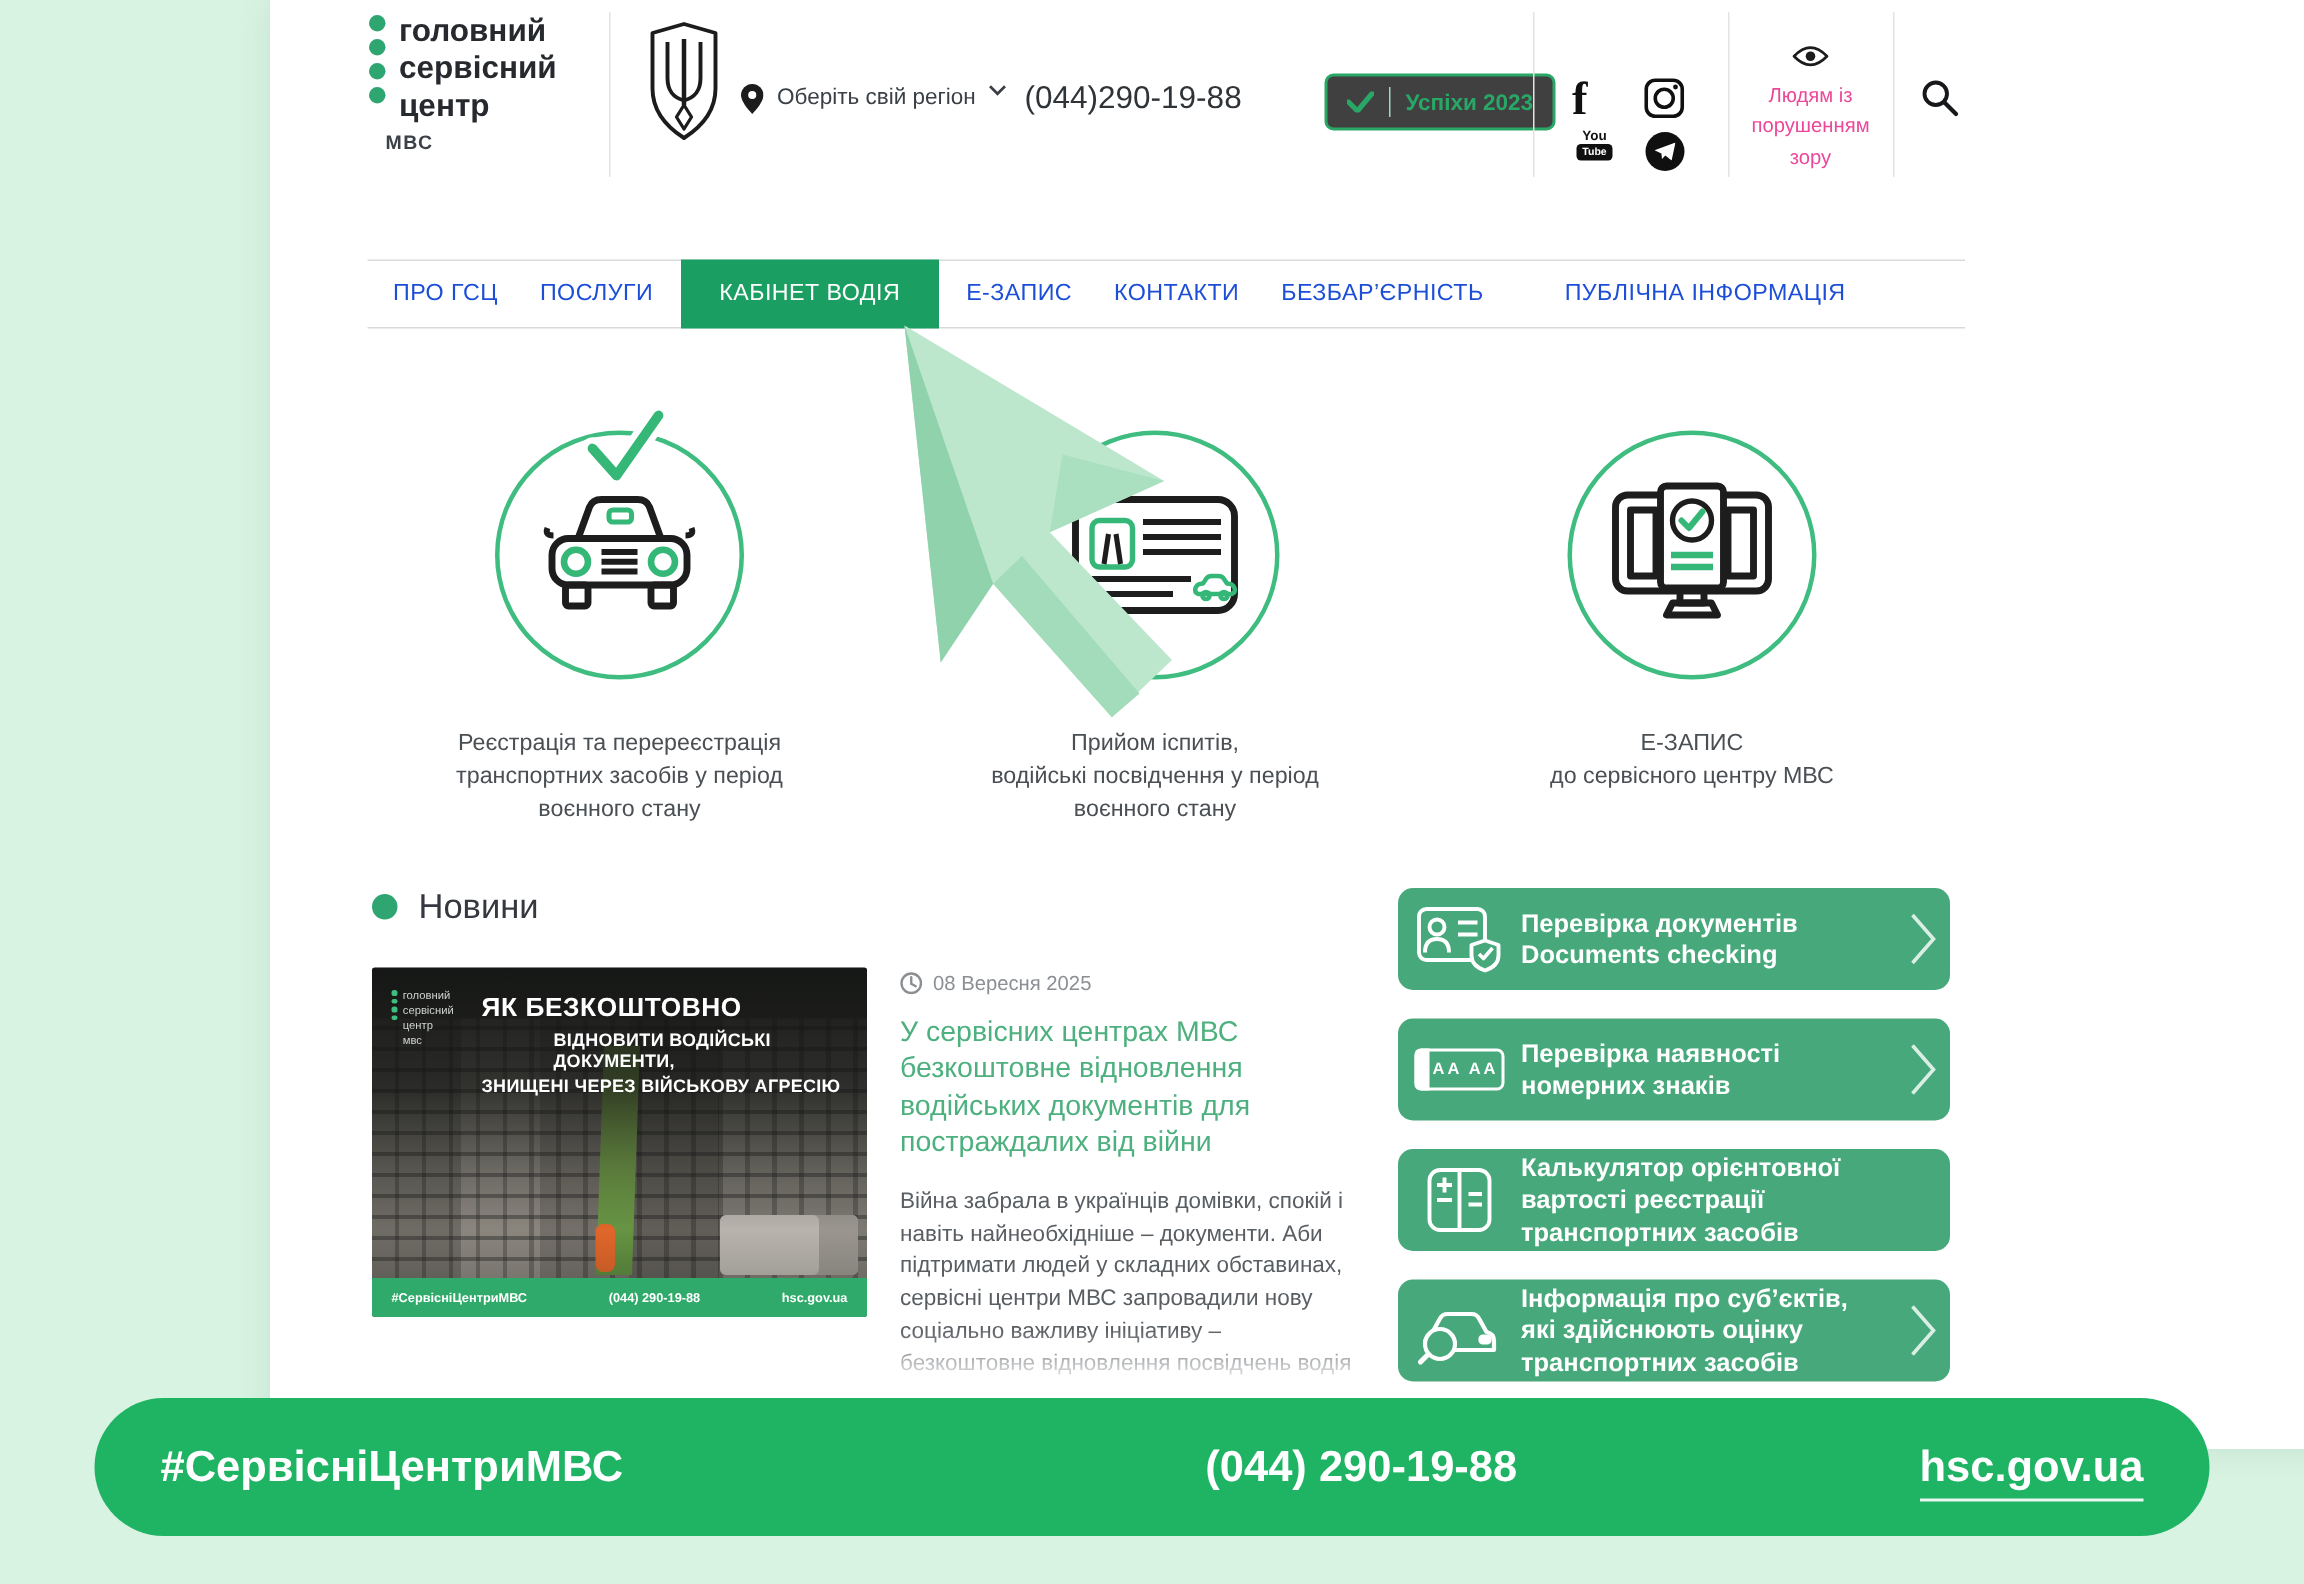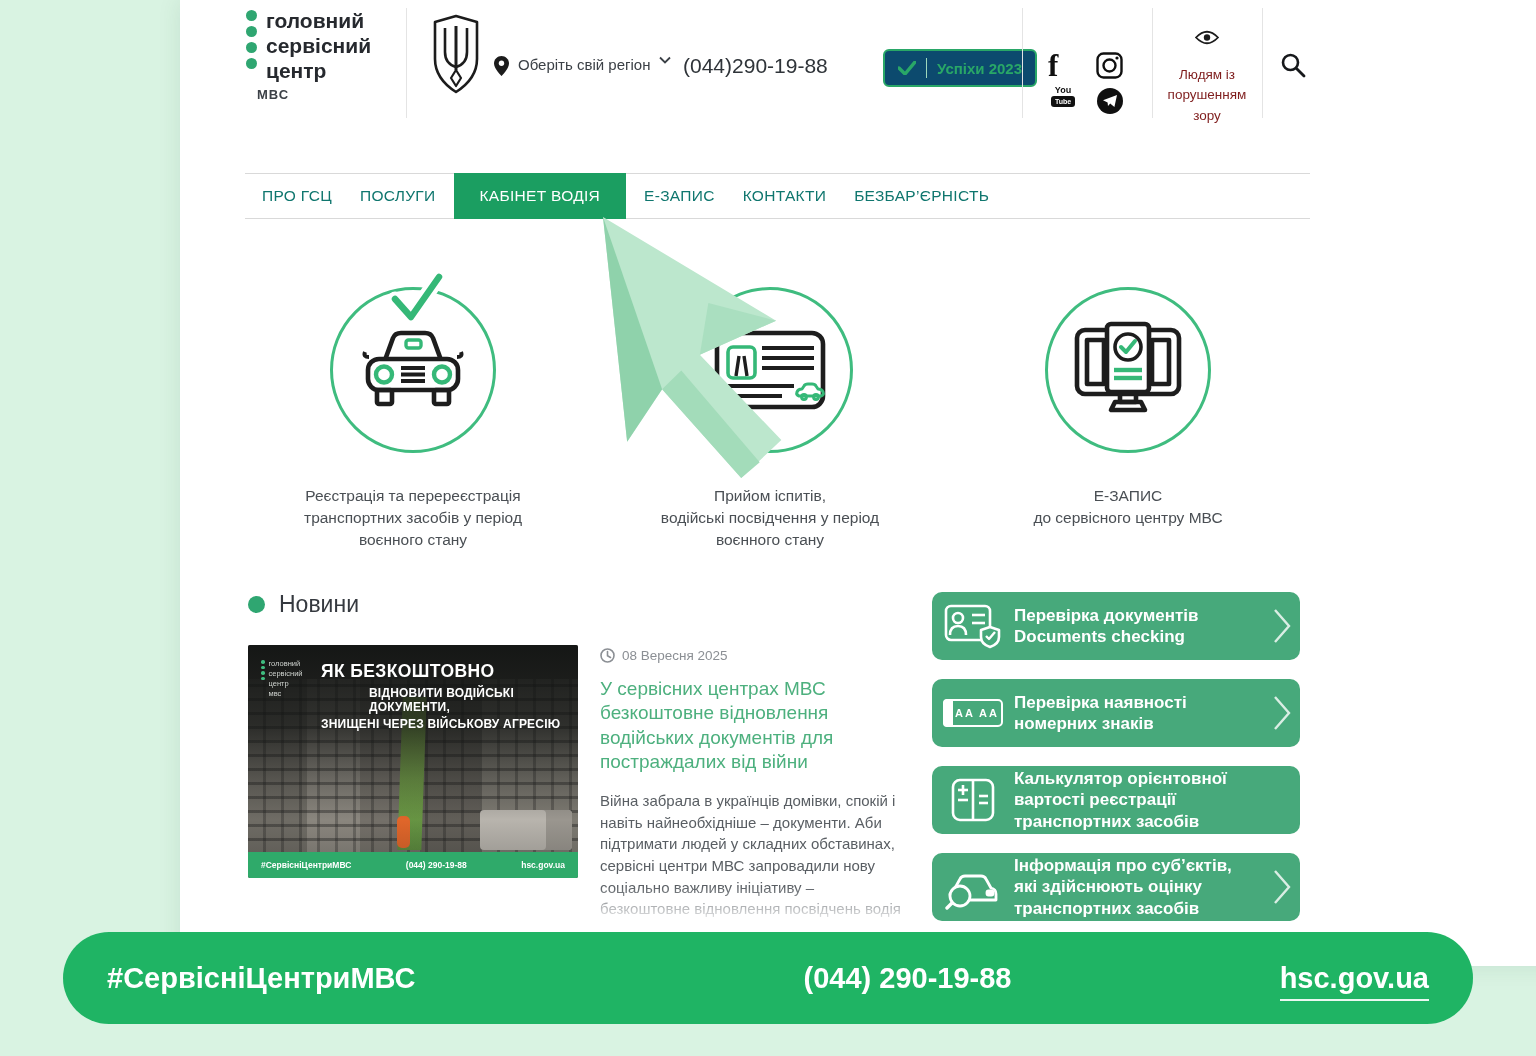--- a/index.html
+++ b/index.html
@@ -21,43 +21,43 @@
   .logo-dots i{width:11px;height:11px;border-radius:50%;background:#2fa671;}
   .logo-text{margin-left:9px;font-size:21px;font-weight:700;color:#26292e;line-height:1.2;}
   .logo-sub{font-size:13px;font-weight:700;color:#3c4147;letter-spacing:1px;margin-top:3px;}
   .hdr-div{position:absolute;top:8px;width:1px;height:110px;background:#e4e4e4;}
   .trident{position:absolute;left:252px;top:14px;}
   .region{position:absolute;left:314px;top:56px;display:flex;align-items:flex-start;gap:9px;cursor:pointer;}
   .region-label{font-size:15px;color:#3b4046;}
   .phone-hdr{position:absolute;left:503px;top:54px;font-size:21px;color:#2f3439;}
   .success-btn{
     position:absolute;left:703px;top:49px;height:34px;padding:0 13px;
-    background:#0c4a6e;border:2px solid #29a767;border-radius:6px;
+    background:#404040;border:2px solid #29a767;border-radius:6px;
     display:flex;align-items:center;gap:10px;cursor:pointer;
   }
   .success-btn .sep{width:1px;height:20px;background:#9fd8bc;}
   .success-label{font-size:15px;font-weight:700;color:#29a767;}
   .social{position:absolute;}
   .soc-fb{left:868px;top:48px;font-size:31px;font-weight:700;color:#101010;font-family:"Liberation Serif","DejaVu Serif",serif;}
   .soc-ig{left:916px;top:52px;}
   .soc-yt{left:868px;top:86px;width:30px;text-align:center;}
   .soc-yt .you{font-size:9px;font-weight:700;color:#101010;line-height:1;}
   .soc-yt .tube{margin:1px auto 0;width:24px;height:11px;background:#101010;border-radius:3px;color:#fff;font-size:7px;font-weight:700;line-height:11px;}
   .soc-tg{left:917px;top:88px;width:26px;height:26px;border-radius:50%;background:#101010;display:flex;align-items:center;justify-content:center;}
   .a11y{position:absolute;left:962px;top:30px;width:130px;text-align:center;cursor:pointer;}
-  .a11y-label{font-size:13.5px;color:#7f1d1d;line-height:1.5;margin-top:16px;}
+  .a11y-label{font-size:13.5px;color:#ec4899;line-height:1.5;margin-top:4px;}
   .search-btn{position:absolute;left:1100px;top:52px;cursor:pointer;}
   
   .nav{
     position:absolute;left:65px;top:173px;width:1065px;height:46px;
     border-top:1px solid #d9d9d9;border-bottom:1px solid #d9d9d9;
     display:flex;align-items:center;box-sizing:border-box;
   }
   .nav-item{
-    font-size:15.5px;color:#0f766e;letter-spacing:.3px;padding:12px 14px;
+    font-size:15.5px;color:#1d4ed8;letter-spacing:.3px;padding:12px 14px;
     height:46px;display:flex;align-items:center;cursor:pointer;white-space:nowrap;
   }
   .nav-item.first{margin-left:3px;}
   .nav-item.active{background:#1b9e61;color:#ffffff;padding:0 26px;margin:0 4px;}
   .nav-item.last{margin-left:26px;}
   
   .svc{position:absolute;width:340px;text-align:center;}
   .svc-1{left:63px;top:270px;} .svc-2{left:420px;top:270px;} .svc-3{left:778px;top:270px;}
   .svc-circle{
     width:160px;height:160px;border:3px solid #3fbc7f;border-radius:50%;
@@ -227,20 +227,21 @@
     </svg>
   </div>
 
   <div class="nav">
     <div class="nav-item first">ПРО ГСЦ</div>
     <div class="nav-item">ПОСЛУГИ</div>
     <div class="nav-item active">КАБІНЕТ ВОДІЯ</div>
     <div class="nav-item">Е-ЗАПИС</div>
     <div class="nav-item">КОНТАКТИ</div>
     <div class="nav-item">БЕЗБАР’ЄРНІСТЬ</div>
+    <div class="nav-item last">ПУБЛІЧНА ІНФОРМАЦІЯ</div>
   </div>
 
   <div class="svc svc-1">
     <div style="position:relative;">
       <div class="svc-circle">
         <svg width="104" height="88" viewBox="0 0 104 88" fill="none" stroke="#1d1d1d" stroke-width="4.6" stroke-linejoin="round">
           <path d="M24,34 L32,12 Q34,7 40,7 H64 Q70,7 72,12 L80,34"></path>
           <rect x="45" y="14" width="15" height="8" rx="2.5" stroke="#35b877" stroke-width="3.4"></rect>
           <rect x="7" y="33" width="90" height="31" rx="11"></rect>
           <circle cx="23" cy="48.5" r="8" stroke="#35b877" stroke-width="4.4"></circle>

